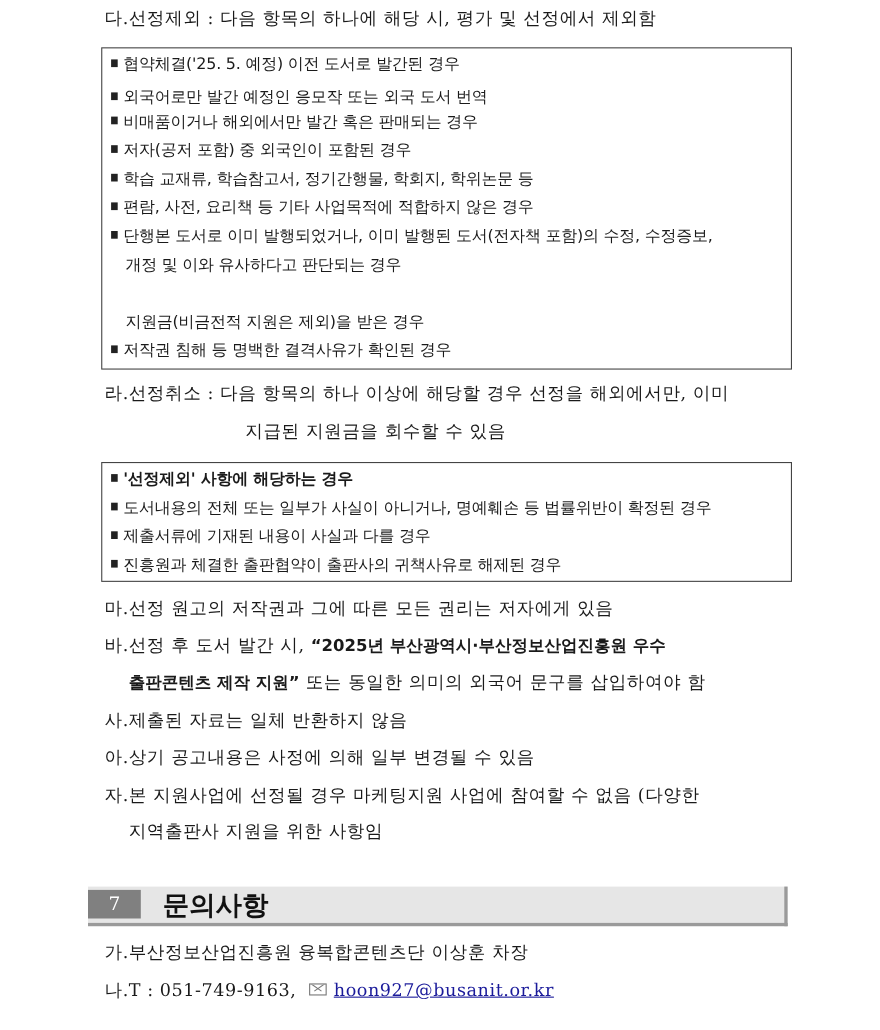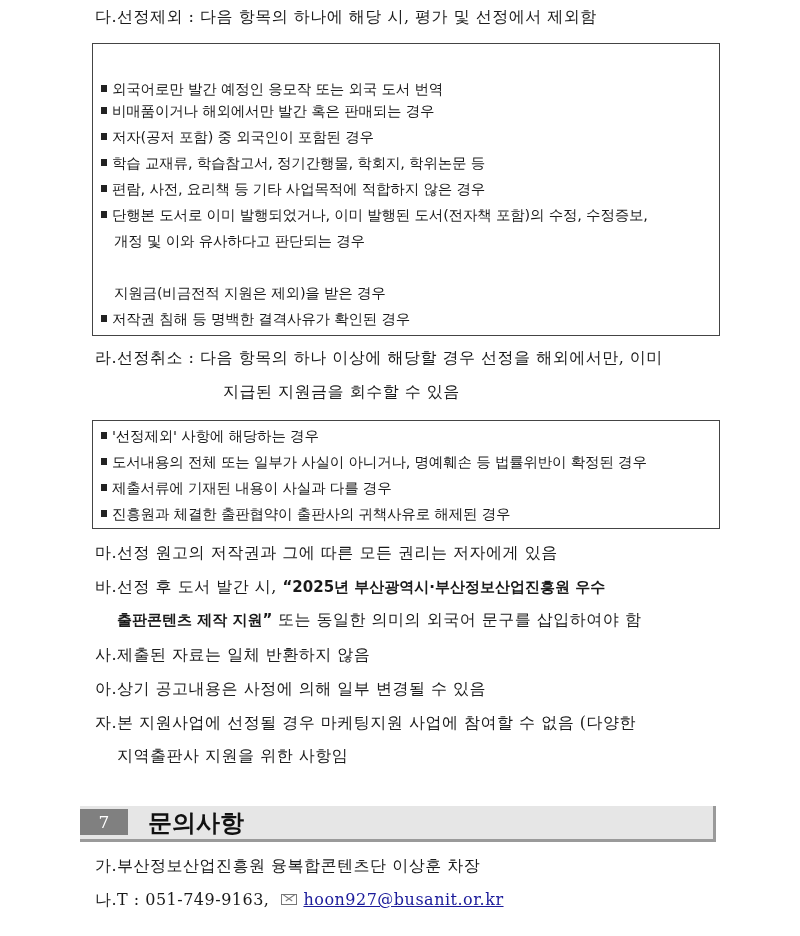--- a/index.html
+++ b/index.html
@@ -96,38 +96,39 @@
   .email-link { color: #1a1a9a; text-decoration: underline; }
 </style>
 </head>
 <body>
 
 <div class="line serif" style="top:7px;">
   <span class="marker">다.</span><span>선정제외 : 다음 항목의 하나에 해당 시, 평가 및 선정에서 제외함</span>
 </div>
 
 <div class="box box1 sans">
+  <div class="bitem" style="top:6px;"><span class="sq"></span><span>협약체결('25. 5. 예정) 이전 도서로 발간된 경우</span></div>
   <div class="bitem" style="top:36px;text-align:center;"><span class="sq"></span><span>외국어로만 발간 예정인 응모작 또는 외국 도서 번역</span></div>
   <div class="bitem" style="top:58px;"><span class="sq"></span><span>비매품이거나 해외에서만 발간 혹은 판매되는 경우</span></div>
   <div class="bitem" style="top:84px;"><span class="sq"></span><span>저자(공저 포함) 중 외국인이 포함된 경우</span></div>
   <div class="bitem" style="top:110px;"><span class="sq"></span><span>학습 교재류, 학습참고서, 정기간행물, 학회지, 학위논문 등</span></div>
   <div class="bitem" style="top:136px;"><span class="sq"></span><span>편람, 사전, 요리책 등 기타 사업목적에 적합하지 않은 경우</span></div>
   <div class="bitem" style="top:162px;"><span class="sq"></span><span>단행본 도서로 이미 발행되었거나, 이미 발행된 도서(전자책 포함)의 수정, 수정증보,</span></div>
   <div class="bitem cont" style="top:188px;">개정 및 이와 유사하다고 판단되는 경우</div>
   <div class="bitem cont" style="top:240px;">지원금(비금전적 지원은 제외)을 받은 경우</div>
   <div class="bitem" style="top:266px;"><span class="sq"></span><span>저작권 침해 등 명백한 결격사유가 확인된 경우</span></div>
 </div>
 
 <div class="line serif" style="top:348px;">
   <span class="marker">라.</span><span>선정취소 : 다음 항목의 하나 이상에 해당할 경우 선정을 해외에서만, 이미</span>
 </div>
 <div class="line serif" style="top:382px; left:223px;">지급된 지원금을 회수할 수 있음</div>
 
 <div class="box box2 sans">
-  <div class="bitem" style="top:6px;"><span class="sq"></span><span>'선정제외' 사항에 해당하는 경우</span></div>
+  <div class="bitem" style="top:6px;font-weight:bold;"><span class="sq"></span><span>'선정제외' 사항에 해당하는 경우</span></div>
   <div class="bitem" style="top:32px;"><span class="sq"></span><span>도서내용의 전체 또는 일부가 사실이 아니거나, 명예훼손 등 법률위반이 확정된 경우</span></div>
   <div class="bitem" style="top:58px;"><span class="sq"></span><span>제출서류에 기재된 내용이 사실과 다를 경우</span></div>
   <div class="bitem" style="top:84px;"><span class="sq"></span><span>진흥원과 체결한 출판협약이 출판사의 귀책사유로 해제된 경우</span></div>
 </div>
 
 <div class="line serif" style="top:543px;">
   <span class="marker">마.</span><span>선정 원고의 저작권과 그에 따른 모든 권리는 저자에게 있음</span>
 </div>
 
 <div class="line serif" style="top:577px;">

